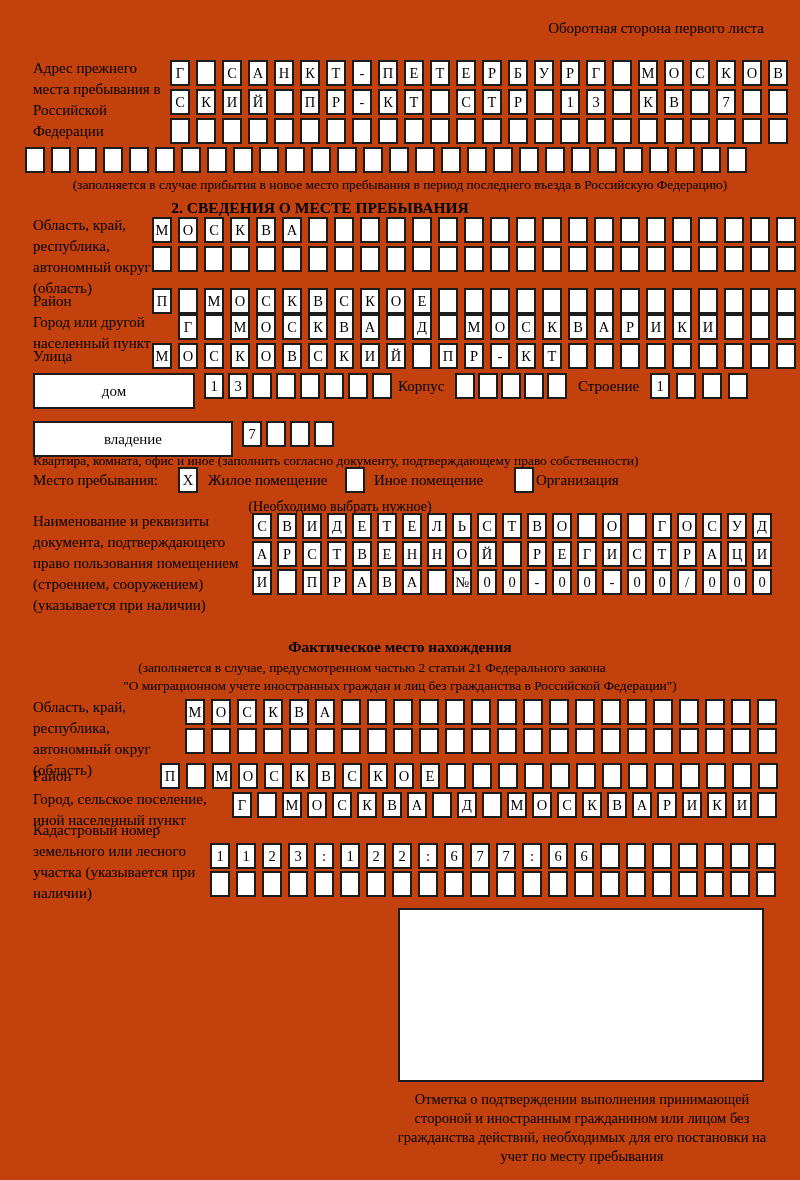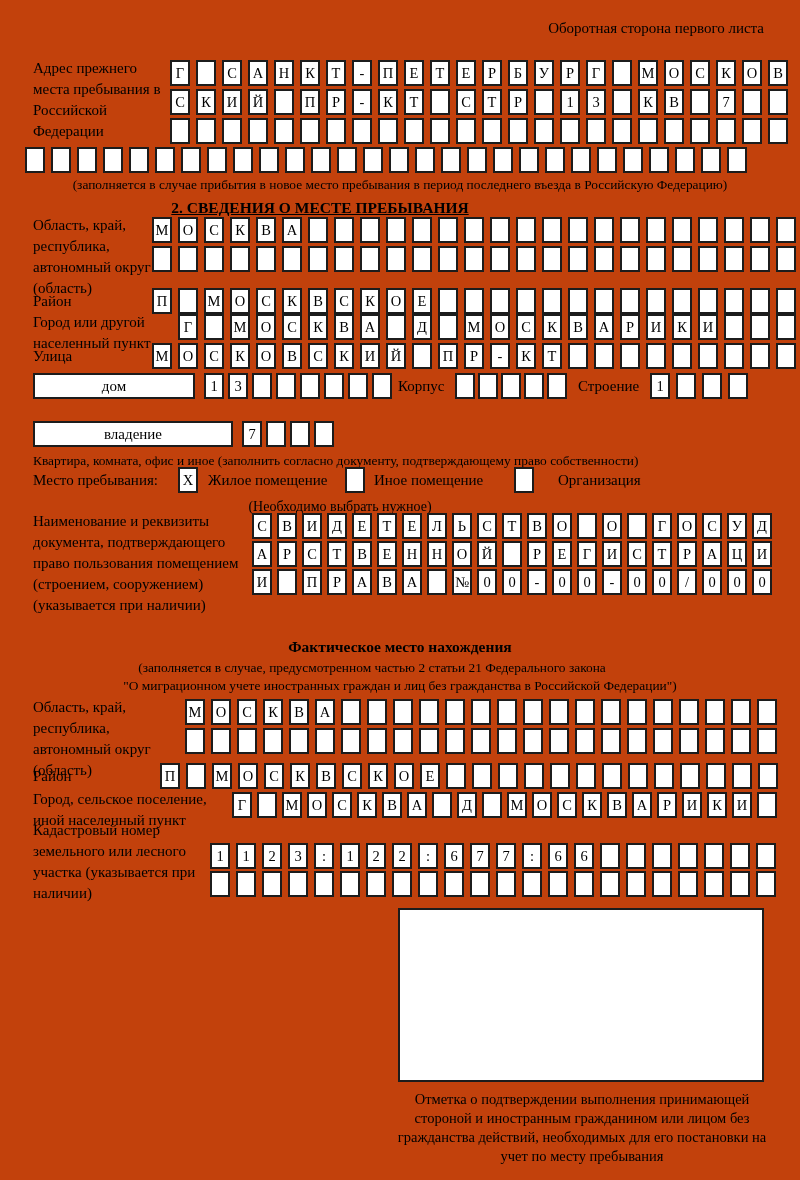--- a/index.html
+++ b/index.html
@@ -14,21 +14,21 @@
   .bold{font-weight:bold;}
   .cellrow{position:absolute;display:flex;gap:6px;}
   .g3{gap:3px;} .g4{gap:4px;} .g5{gap:5px;}
   .cell{
     width:20px;height:26px;box-sizing:border-box;border:2px solid #1c1c1c;
     display:flex;align-items:center;justify-content:center;
     font-size:14.5px;font-family:"Liberation Serif", serif;background:#fff;flex:0 0 auto;
   }
   .cell.abs{position:absolute;}
   .widebox{
-    position:absolute;height:26px;box-sizing:border-box;border:2px solid #1c1c1c;
+    position:absolute;height:36px;box-sizing:border-box;border:2px solid #1c1c1c;
     display:flex;align-items:center;justify-content:center;font-size:15px;background:#fff;
   }
   .stampbox{position:absolute;box-sizing:border-box;border:2px solid #1c1c1c;background:#fff;}
 </style>
 </head>
 <body>
 
 <div class="form">
 
   <div class="txt right" style="top:18px;right:36px;width:400px;">Оборотная сторона первого листа</div>
@@ -137,21 +137,21 @@
       <span class="cell"></span>
       <span class="cell"></span>
       <span class="cell"></span>
       <span class="cell"></span>
       <span class="cell"></span>
       <span class="cell"></span>
       <span class="cell"></span>
     </div>
   <div class="txt caption center" style="left:0;top:176px;width:800px;">(заполняется в случае прибытия в новое место пребывания в период последнего въезда в Российскую Федерацию)</div>
 
-  <div class="txt bold center" style="left:0;top:197px;width:640px;font-size:15.5px;text-decoration:underline;">2. СВЕДЕНИЯ О МЕСТЕ ПРЕБЫВАНИЯ</div>
+  <div class="txt bold center" style="left:0;top:197px;width:640px;font-size:15.5px;">2. СВЕДЕНИЯ О МЕСТЕ ПРЕБЫВАНИЯ</div>
 
   <div class="txt" style="left:33px;top:215px;width:122px;">Область, край, республика, автономный округ (область)</div>
   <div class="cellrow" style="left:152px;top:217px;">
       <span class="cell">М</span>
       <span class="cell">О</span>
       <span class="cell">С</span>
       <span class="cell">К</span>
       <span class="cell">В</span>
       <span class="cell">А</span>
       <span class="cell"></span>
@@ -323,21 +323,21 @@
       <span class="cell"></span>
     </div>
   <div class="txt caption" style="left:33px;top:452px;width:740px;">Квартира, комната, офис и иное (заполнить согласно документу, подтверждающему право собственности)</div>
 
   <div class="txt" style="left:33px;top:470px;">Место пребывания:</div>
   <span class="cell abs" style="left:178px;top:467px;">X</span>
   <div class="txt" style="left:208px;top:470px;text-align:right;">Жилое помещение</div>
   <span class="cell abs" style="left:345px;top:467px;"></span>
   <div class="txt" style="left:374px;top:470px;">Иное помещение</div>
   <span class="cell abs" style="left:514px;top:467px;"></span>
-  <div class="txt" style="left:558px;top:470px;font-family:Liberation Serif, serif;">Организация</div>
+  <div class="txt" style="left:536px;top:470px;font-family:Liberation Serif, serif;">Организация</div>
   <div class="txt center" style="left:150px;top:496px;width:380px;font-size:14px;">(Необходимо выбрать нужное)</div>
 
   <div class="txt" style="left:33px;top:511px;width:220px;">Наименование и реквизиты документа, подтверждающего право пользования помещением (строением, сооружением) (указывается при наличии)</div>
   <div class="cellrow g5" style="left:252px;top:513px;">
       <span class="cell">С</span>
       <span class="cell">В</span>
       <span class="cell">И</span>
       <span class="cell">Д</span>
       <span class="cell">Е</span>
       <span class="cell">Т</span>

